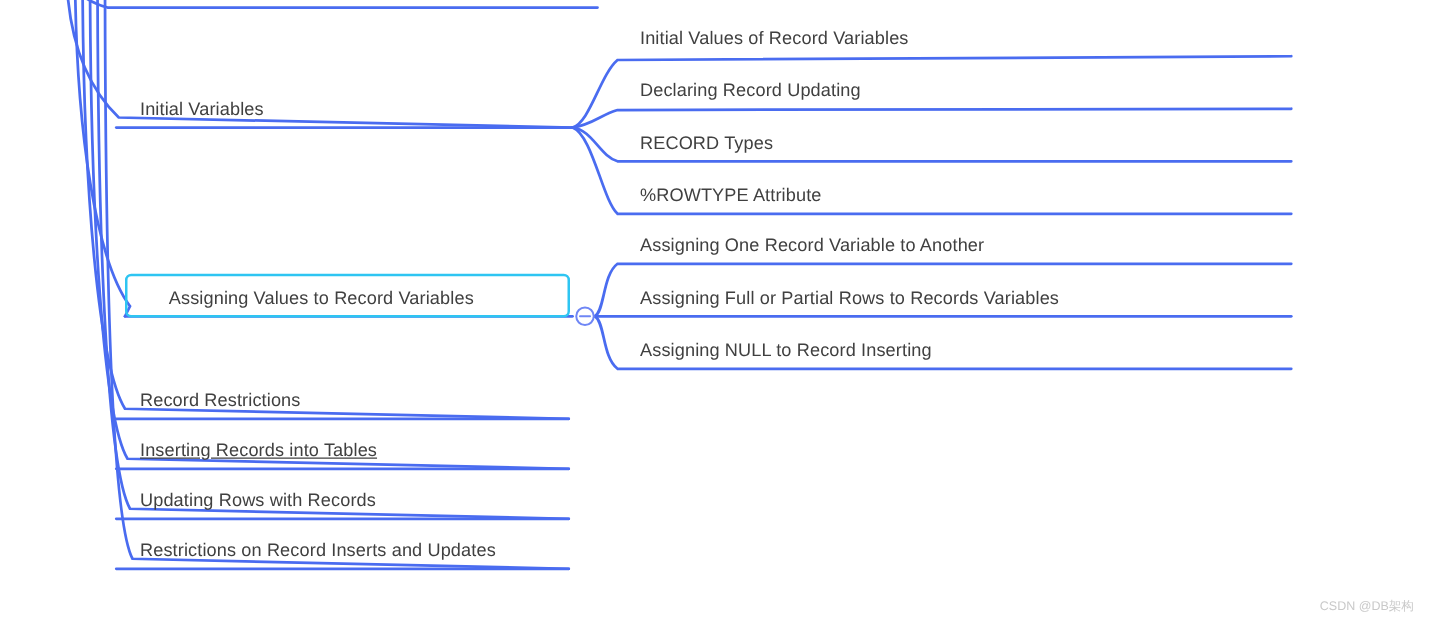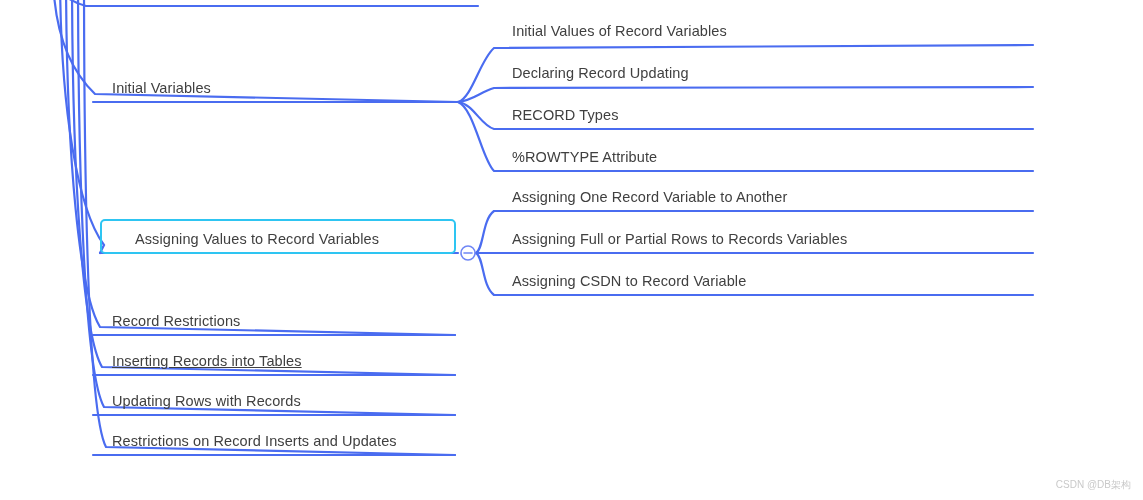--- a/index.html
+++ b/index.html
@@ -93,17 +93,17 @@
   <div class="node-label" style="left:512px;top:64px;">Declaring Record Updating</div>
 
   <div class="node-label" style="left:512px;top:106px;text-align:center;">RECORD Types</div>
 
   <div class="node-label" style="left:512px;top:148px;text-align:center;">%ROWTYPE Attribute</div>
 
   <div class="node-label" style="left:512px;top:188px;">Assigning One Record Variable to Another</div>
 
   <div class="node-label" style="left:512px;top:230px;">Assigning Full or Partial Rows to Records Variables</div>
 
-  <div class="node-label" style="left:512px;top:272px;">Assigning CSDN to Record Variable</div>
+  <div class="node-label" style="left:512px;top:272px;">Assigning NULL to Record Inserting</div>
 
   <div class="watermark">CSDN @DB架构</div>
 
 </div>
 
 </body></html>

